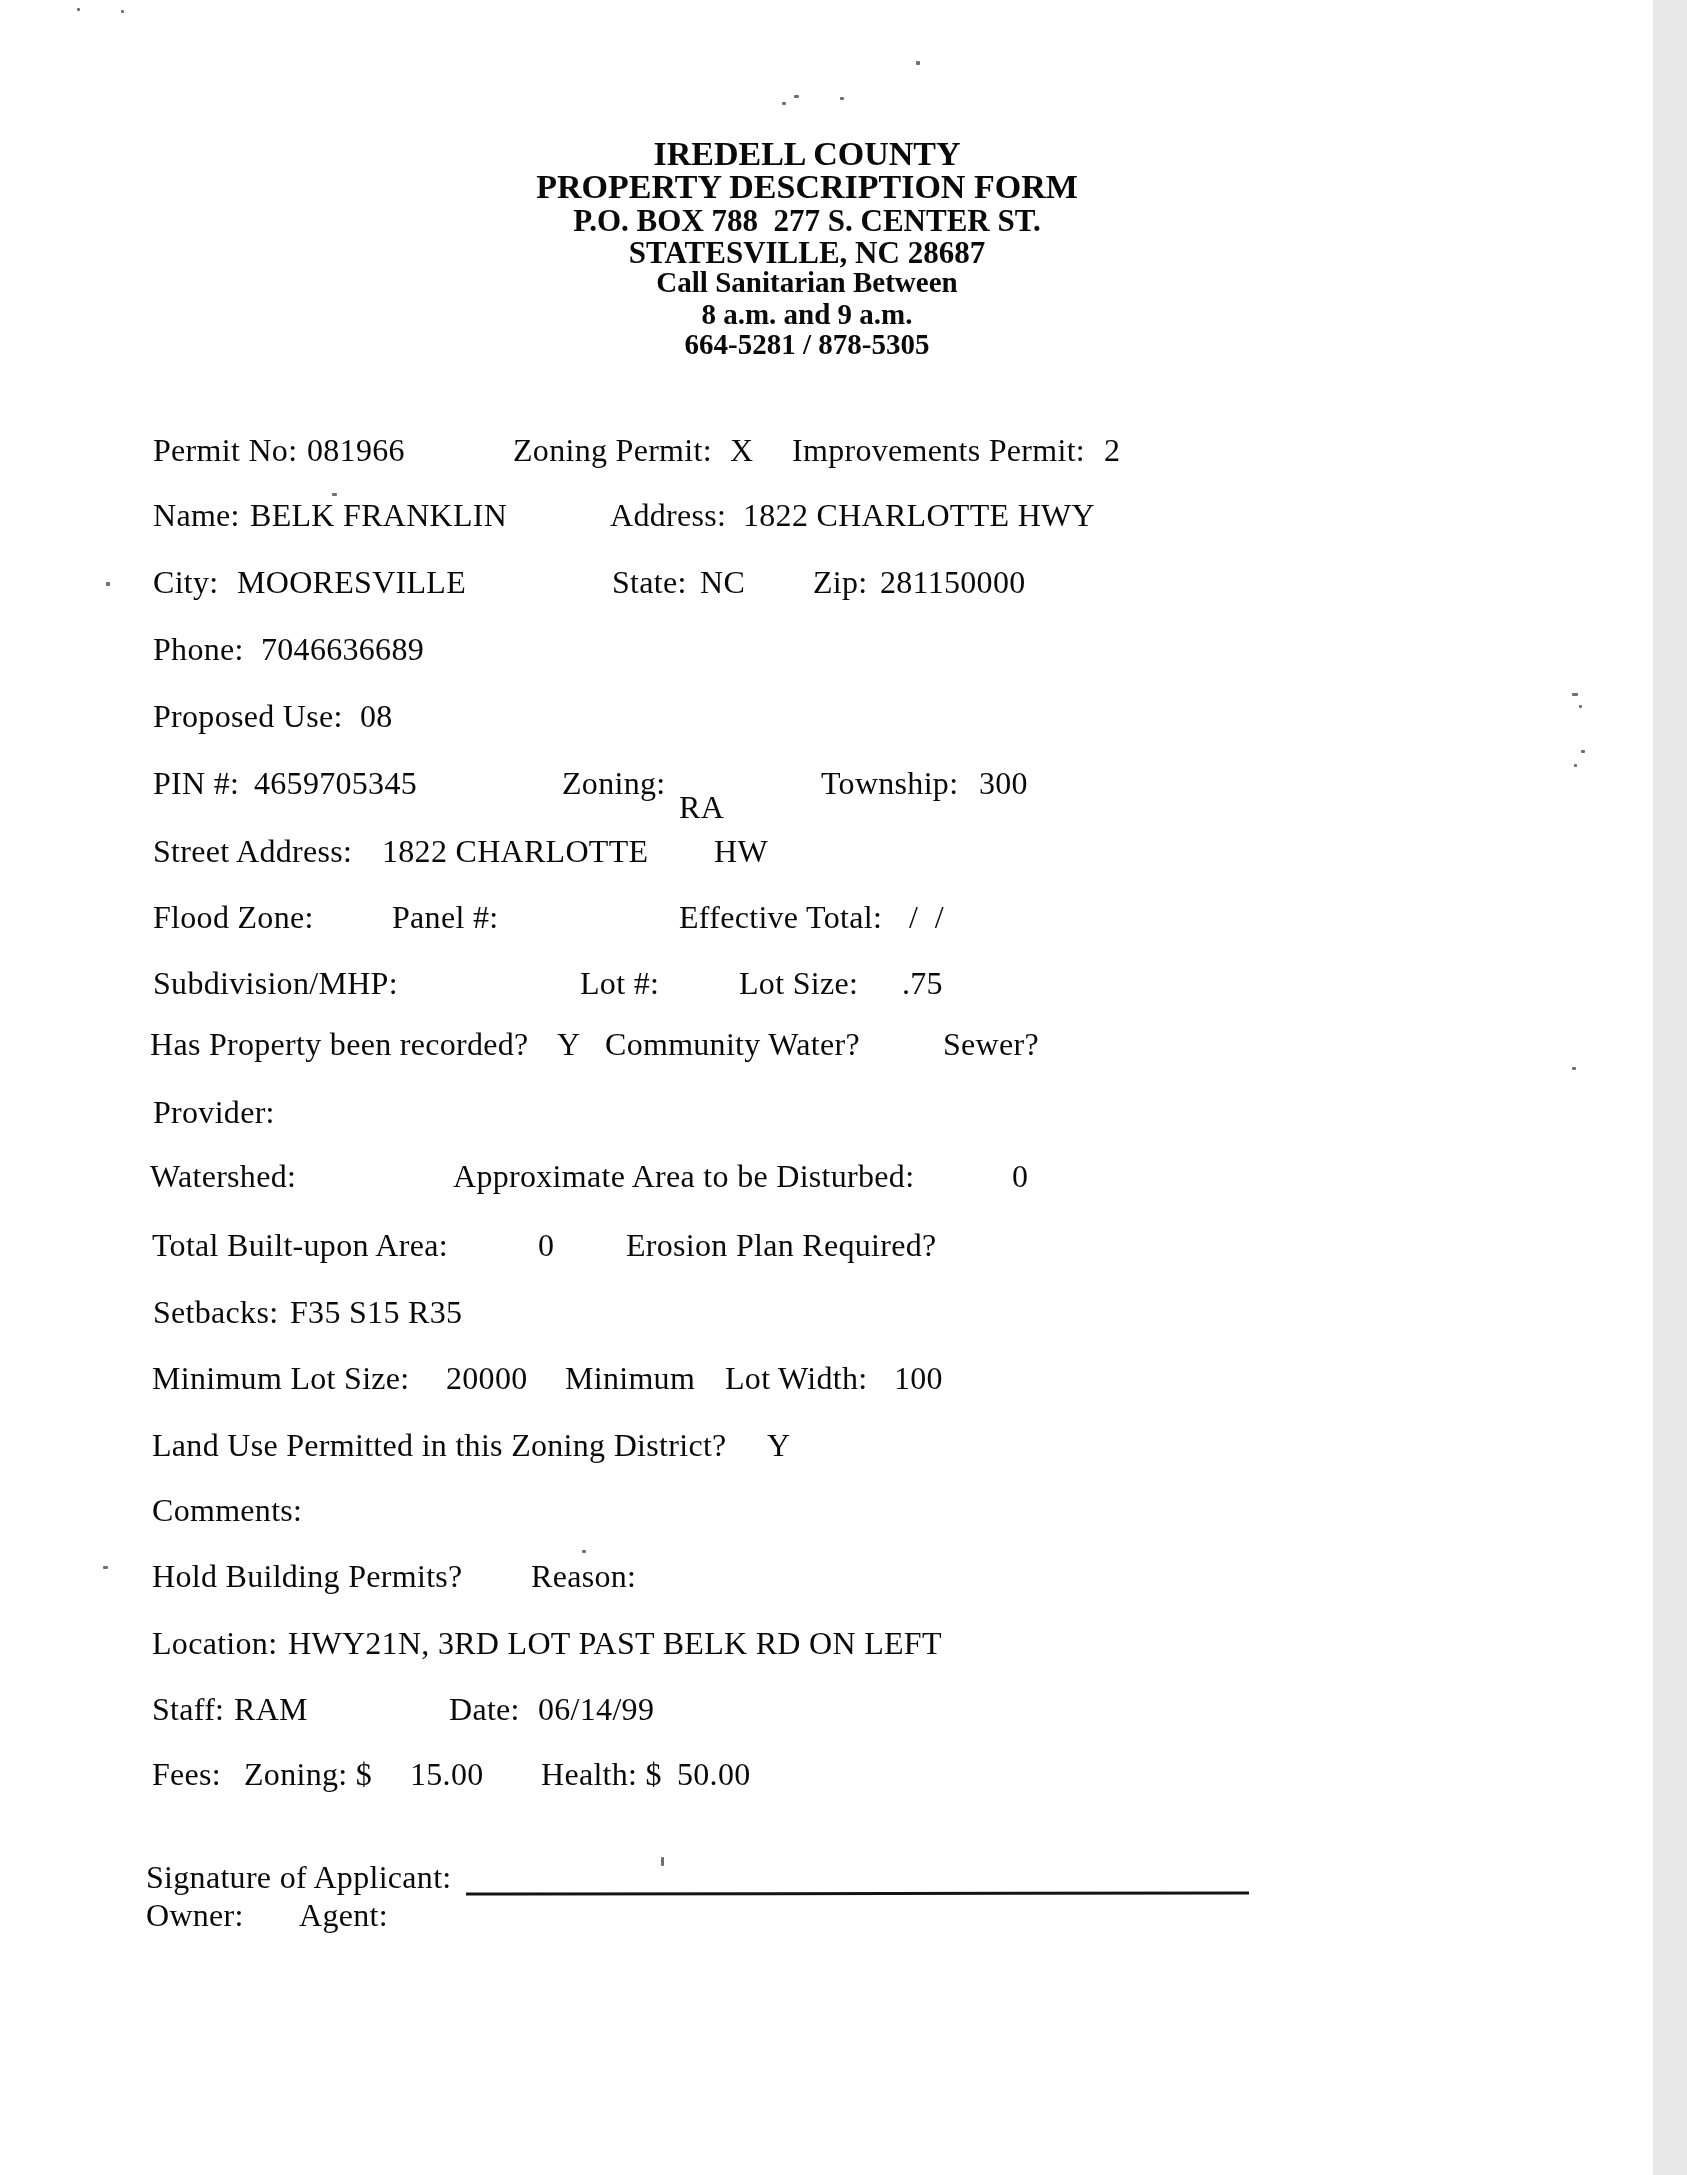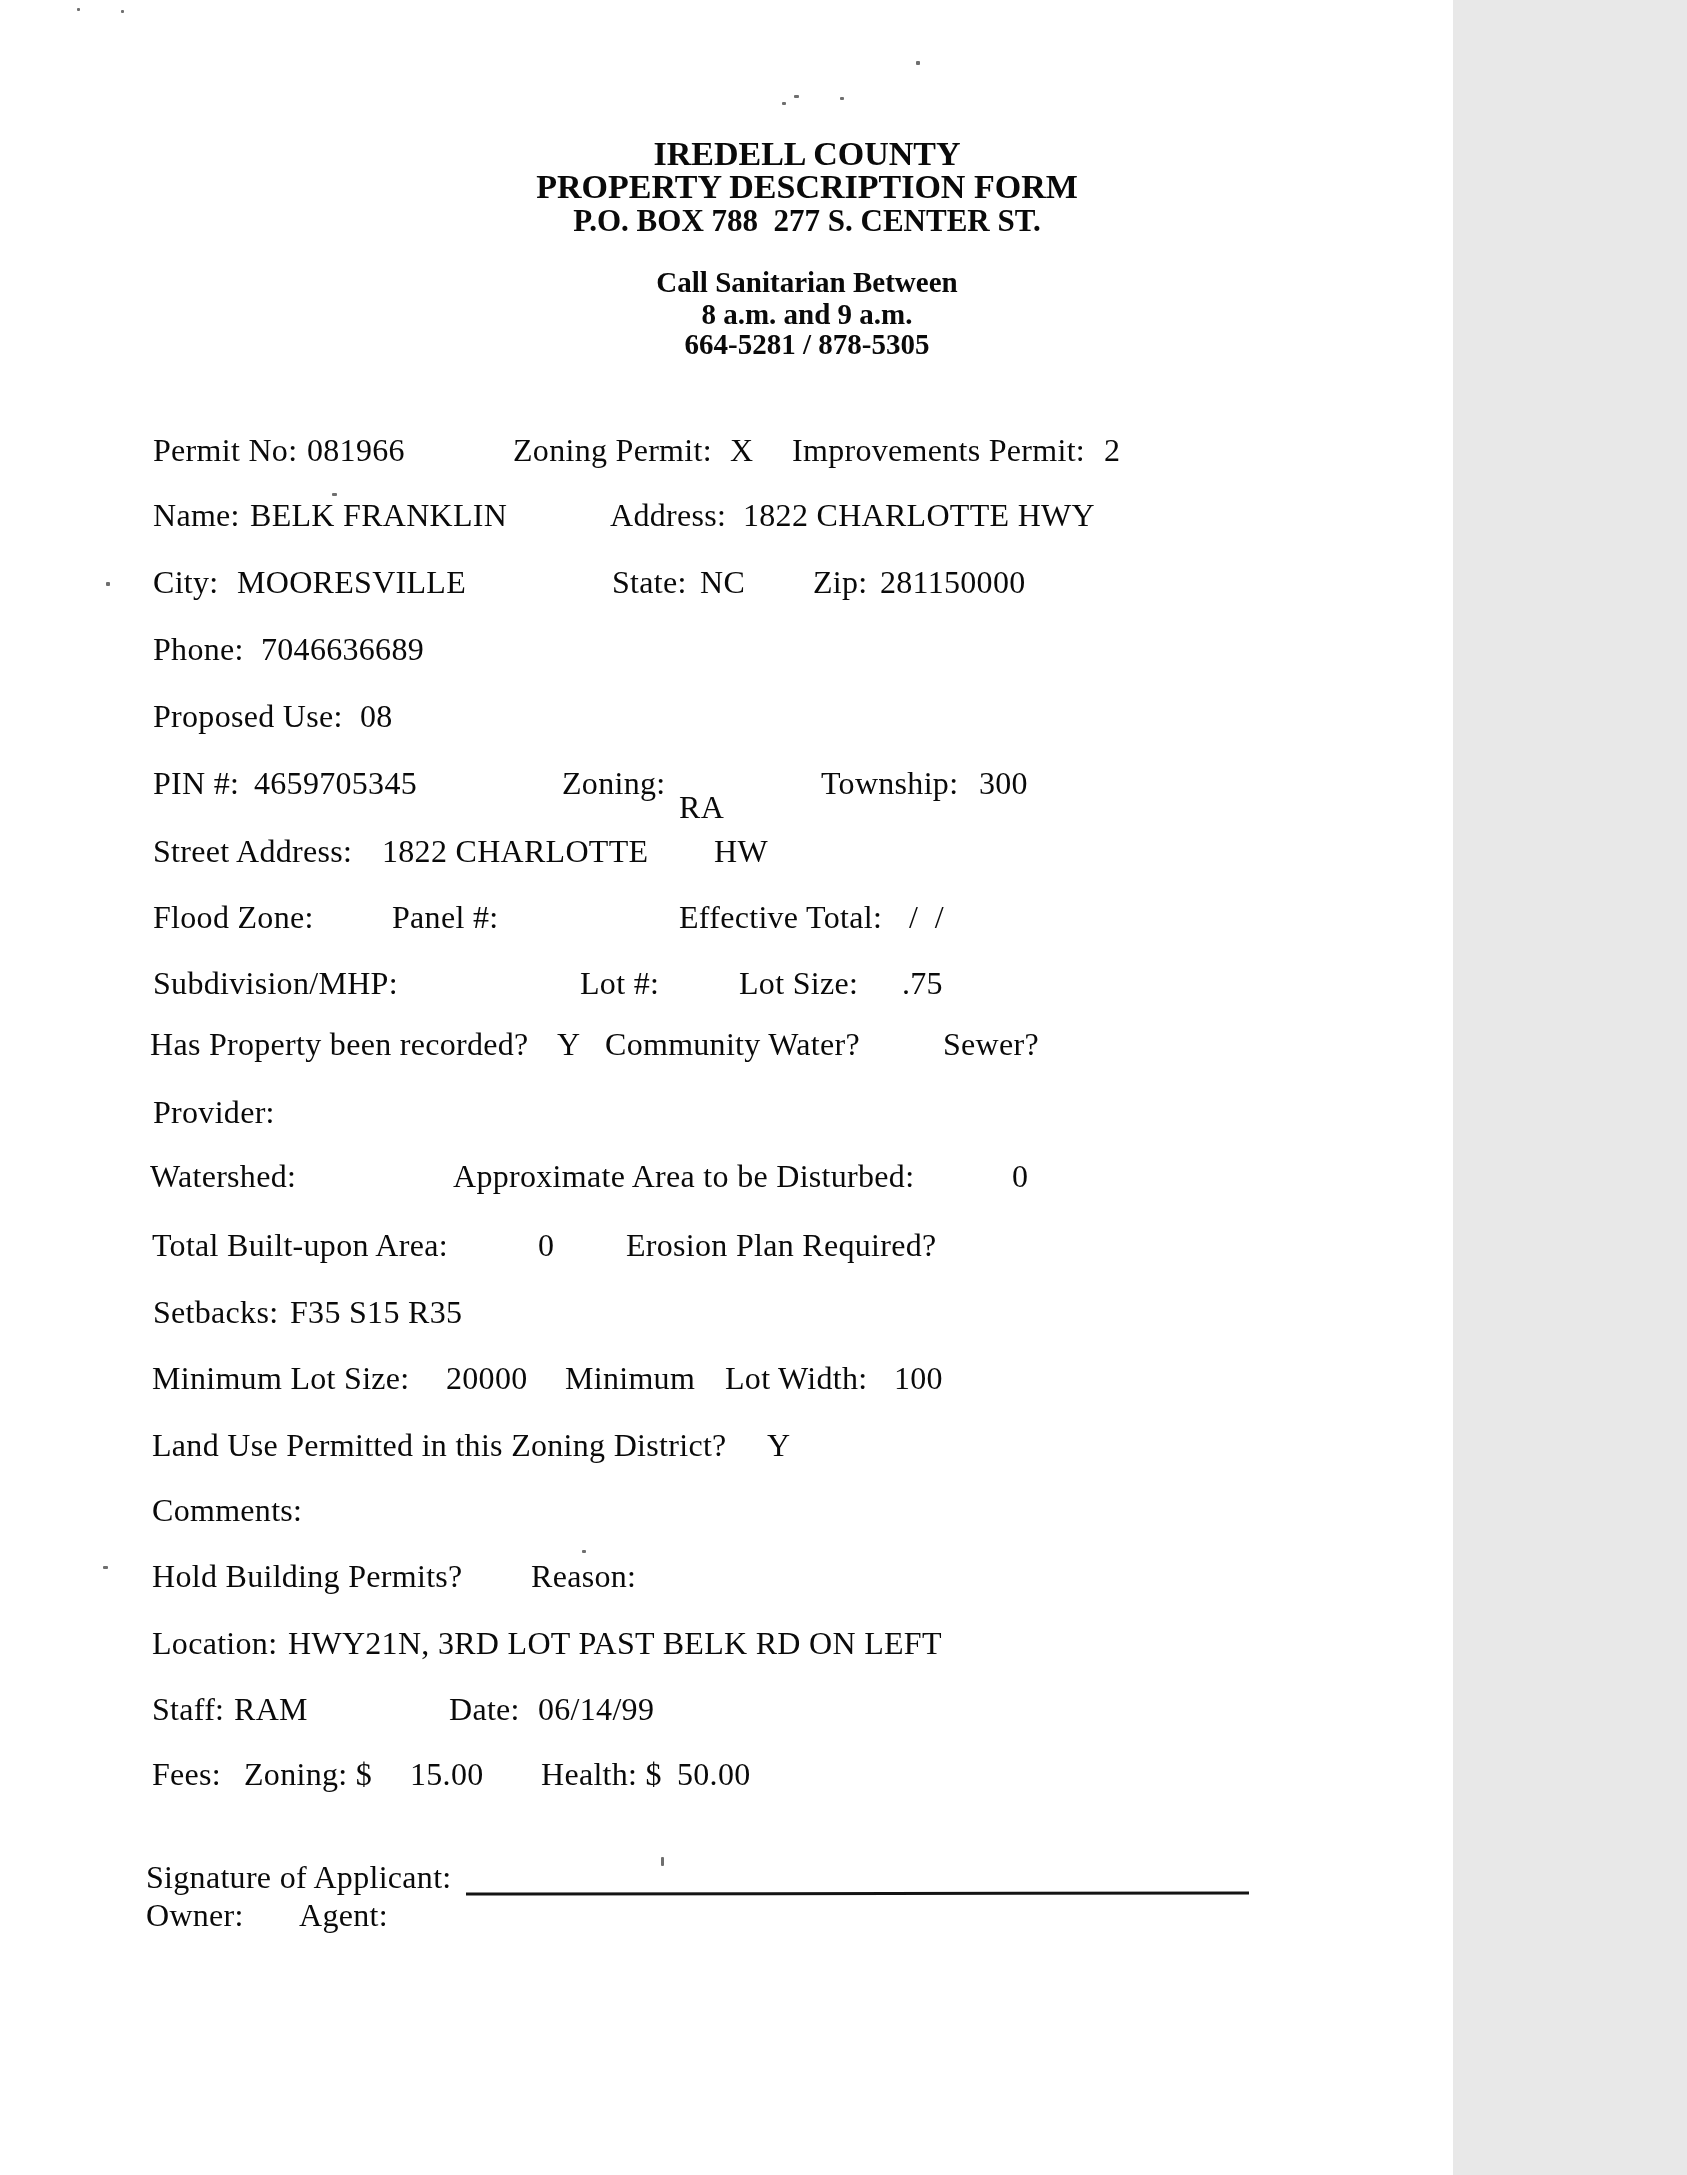--- a/index.html
+++ b/index.html
@@ -1,18 +1,18 @@
 <!DOCTYPE html>
 <html><head>
 <meta charset="utf-8">
 <style>
   html,body{margin:0;padding:0;background:#e8e8e8;}
   .page{
     position:relative;
-    width:1453px;height:2175px;
+    width:1653px;height:2175px;
     background:#ffffff;
     overflow:hidden;
     font-family:"Liberation Serif","DejaVu Serif",serif;
     color:#0a0a0a;
   }
   .t{
     position:absolute;
     font-size:32px;
     line-height:1.15;
     letter-spacing:0.3px;
@@ -43,20 +43,21 @@
   }
 </style>
 </head>
 <body>
 
 <div class="page">
 
   <div class="hdr h-lg" style="top:135px">IREDELL COUNTY</div>
   <div class="hdr h-lg" style="top:168px">PROPERTY DESCRIPTION FORM</div>
   <div class="hdr h-md" style="top:204px">P.O. BOX 788  277 S. CENTER ST.</div>
+  <div class="hdr h-md" style="top:236px">STATESVILLE, NC 28687</div>
   <div class="hdr h-sm" style="top:267px">Call Sanitarian Between</div>
   <div class="hdr h-sm" style="top:299px">8 a.m. and 9 a.m.</div>
   <div class="hdr h-sm" style="top:329px">664-5281 / 878-5305</div>
 
   <span class="t" style="left:153px;top:432px">Permit No:</span>
   <span class="t" style="left:307px;top:432px">081966</span>
   <span class="t" style="left:513px;top:432px">Zoning Permit:</span>
   <span class="t" style="left:730px;top:432px">X</span>
   <span class="t" style="left:792px;top:432px">Improvements Permit:</span>
   <span class="t" style="left:1104px;top:432px">2</span>

